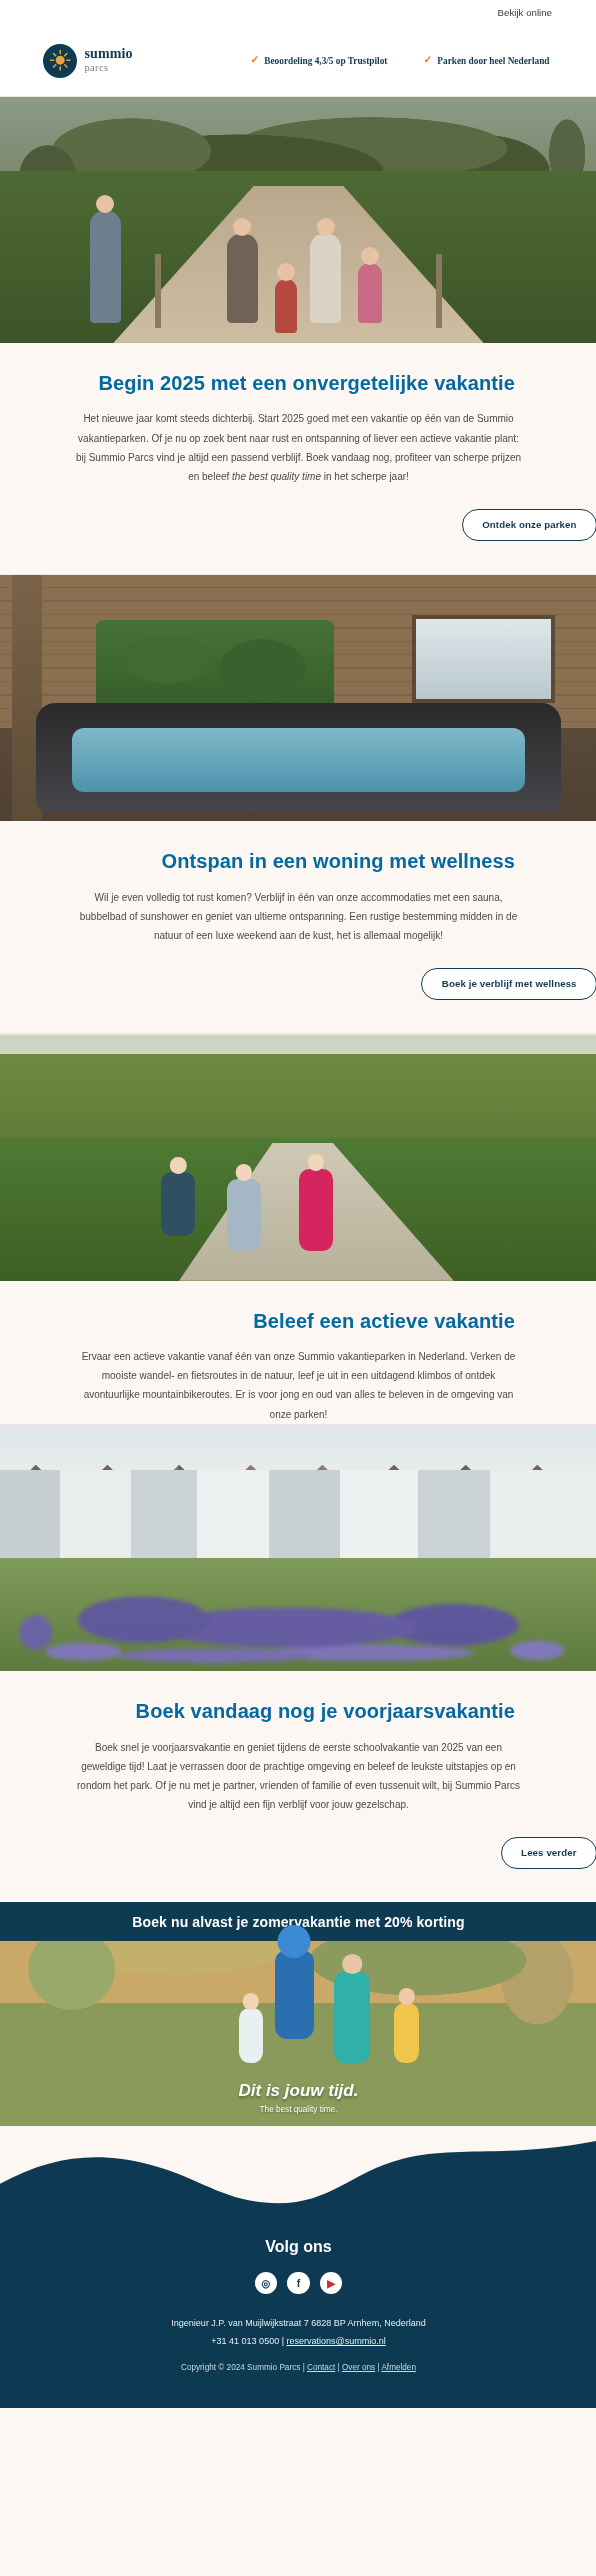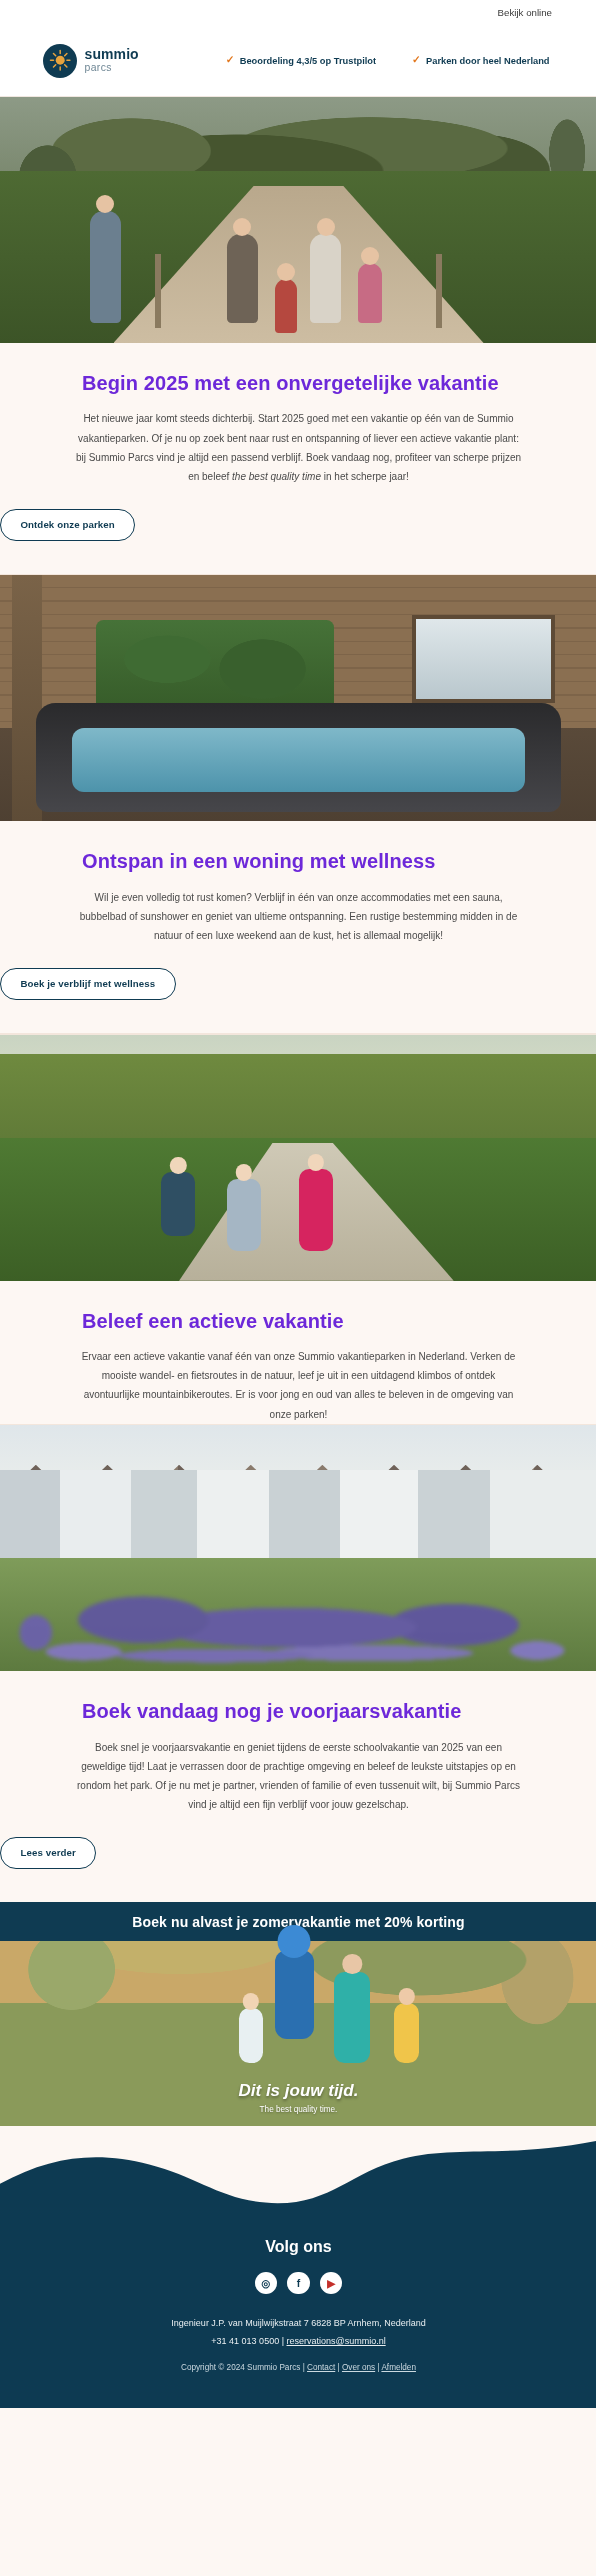--- a/index.html
+++ b/index.html
@@ -31,20 +31,21 @@
     text-decoration: none;
   }
   
   .header {
     background: #ffffff;
     height: 72px;
     display: flex;
     align-items: center;
     padding: 0 43px;
     border-bottom: 0.7px solid #f0e7e0;
+    font-family: Liberation Serif, serif;
   }
   .logo {
     display: flex;
     align-items: center;
     gap: 7.5px;
     width: 172px;
   }
   .logo-mark {
     width: 34px; height: 34px;
     border-radius: 50%;
@@ -89,34 +90,34 @@
   .hero-img {
     width: 100%;
     height: 246px;
     position: relative;
     overflow: hidden;
   }
   .sect-title {
     font-size: 20px;
     line-height: 1.3;
     font-weight: bold;
-    color: #6d28d9;
-    text-align: left;
+    color: #0369a1;
+    text-align: right;
     padding: 27px 82px 0;
     letter-spacing: 0.1px;
   }
   .sect-body {
     font-size: 10px;
     line-height: 1.92;
     color: #4a4a4a;
     text-align: center;
     padding: 13.4px 75px 0;
   }
   .sect-body em { }
-  .btn-wrap { text-align: left; padding: 22.4px 0 33px; }
+  .btn-wrap { text-align: right; padding: 22.4px 0 33px; }
   .btn {
     display: inline-block;
     background: #ffffff;
     border: 1.5px solid #0f3b52;
     color: #0f3b52;
     font-size: 9.7px;
     font-weight: bold;
     padding: 9.7px 19.4px;
     border-radius: 19.4px;
     text-decoration: none;

